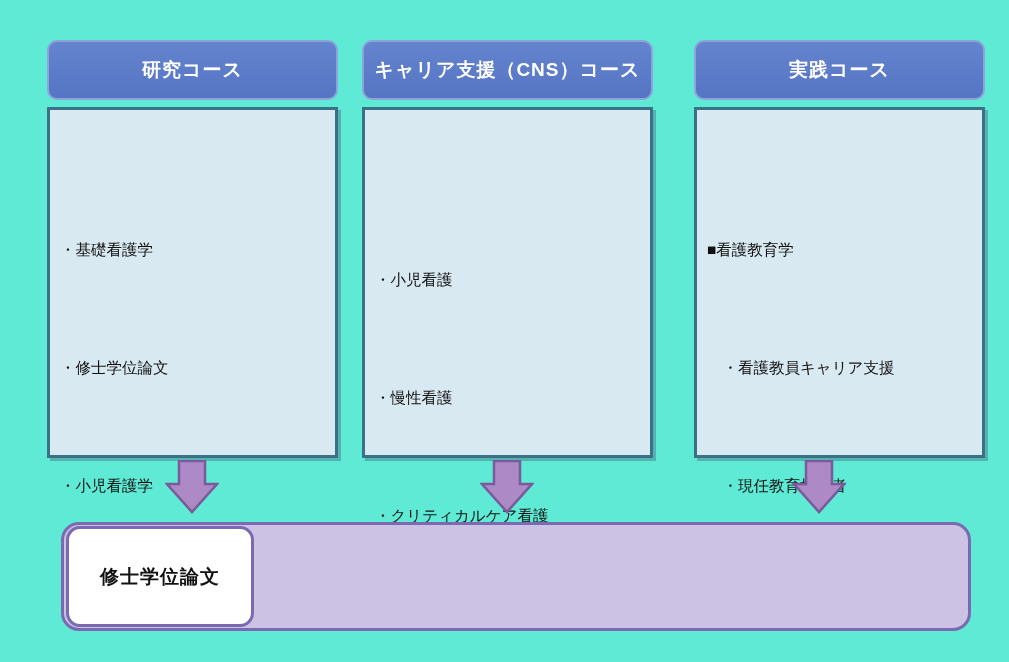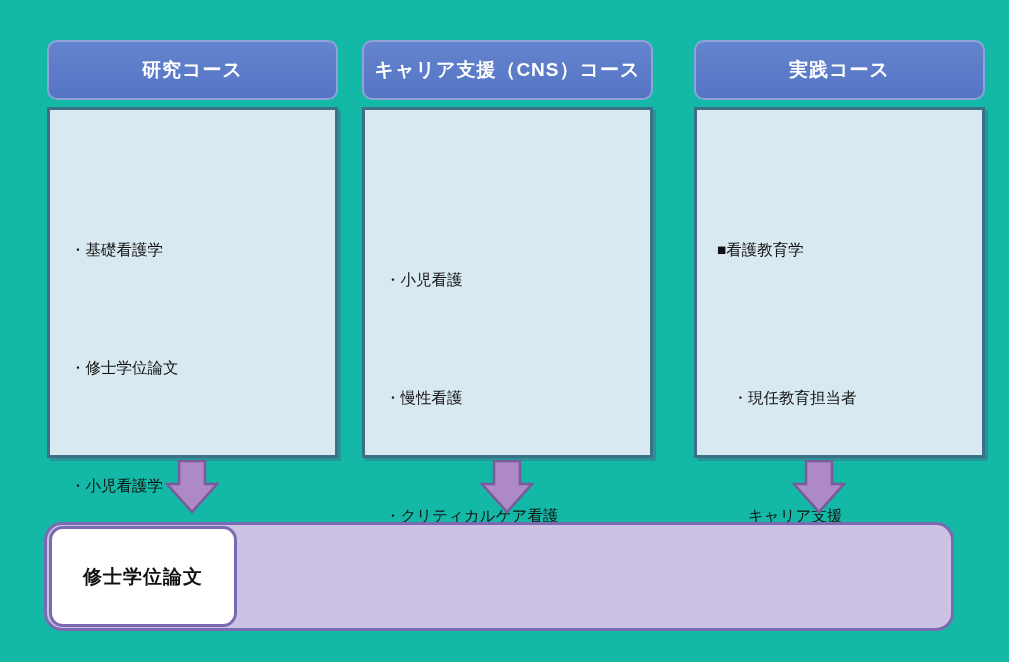--- a/index.html
+++ b/index.html
@@ -13,21 +13,21 @@
     --arrow-border:#7a5a9c;
     --bottom-fill:#ccc2e3;
     --bottom-border:#7b6ab2;
     --text:#111111;
   }
   html,body{margin:0;padding:0;background:#ffffff;}
   body{font-family:"Liberation Sans","DejaVu Sans",sans-serif;color:var(--text);}
   .canvas{
     position:relative;
     width:1009px;height:662px;
-    background:#14b8a6;
+    background:#5eead4;
     overflow:hidden;
   }
   .column{position:absolute;top:40px;width:291px;}
   .col-1{left:47px;}
   .col-2{left:362px;}
   .col-3{left:694px;}
   .col-header{
     box-sizing:border-box;
     height:60px;
     border:2px solid var(--header-border);
@@ -39,21 +39,21 @@
     letter-spacing:1px;
     display:flex;align-items:center;justify-content:center;
   }
   .col-body{
     box-sizing:border-box;
     margin-top:7px;
     height:351px;
     border:3px solid var(--list-border);
     background:var(--list-fill);
     box-shadow:3px 3px 0 rgba(70,95,125,0.40);
-    padding:7px 3px 0 20px;
+    padding:7px 3px 0 10px;
     font-size:15.5px;
     line-height:29.5px;
     white-space:pre;
   }
   .item{white-space:pre;}
   .arrow{
     position:absolute;
     top:460px;
     width:54px;height:54px;
   }
@@ -62,21 +62,21 @@
   .arrow-3{left:792px;}
   .arrow polygon{
     fill:var(--arrow-fill);
     stroke:var(--arrow-border);
     stroke-width:2.5;
     stroke-linejoin:miter;
   }
   .bottom-box{
     position:absolute;
     box-sizing:border-box;
-    left:44px;top:522px;
+    left:61px;top:522px;
     width:910px;height:109px;
     background:var(--bottom-fill);
     border:3px solid var(--bottom-border);
     border-radius:18px;
   }
   .thesis-label-box{
     position:absolute;
     box-sizing:border-box;
     left:2px;top:1px;
     width:188px;height:101px;
@@ -163,20 +163,21 @@
       </div>
   </div>
 
   <div class="column col-3">
     <div class="col-header">実践コース</div>
     <div class="col-body">
       
     
         <div class="item">■看護教育学</div>
       
+        <div class="item">　・看護教員キャリア支援</div>
       
         <div class="item">　・現任教育担当者</div>
       
         <div class="item">　　キャリア支援</div>
       
         
       
         
       
         

